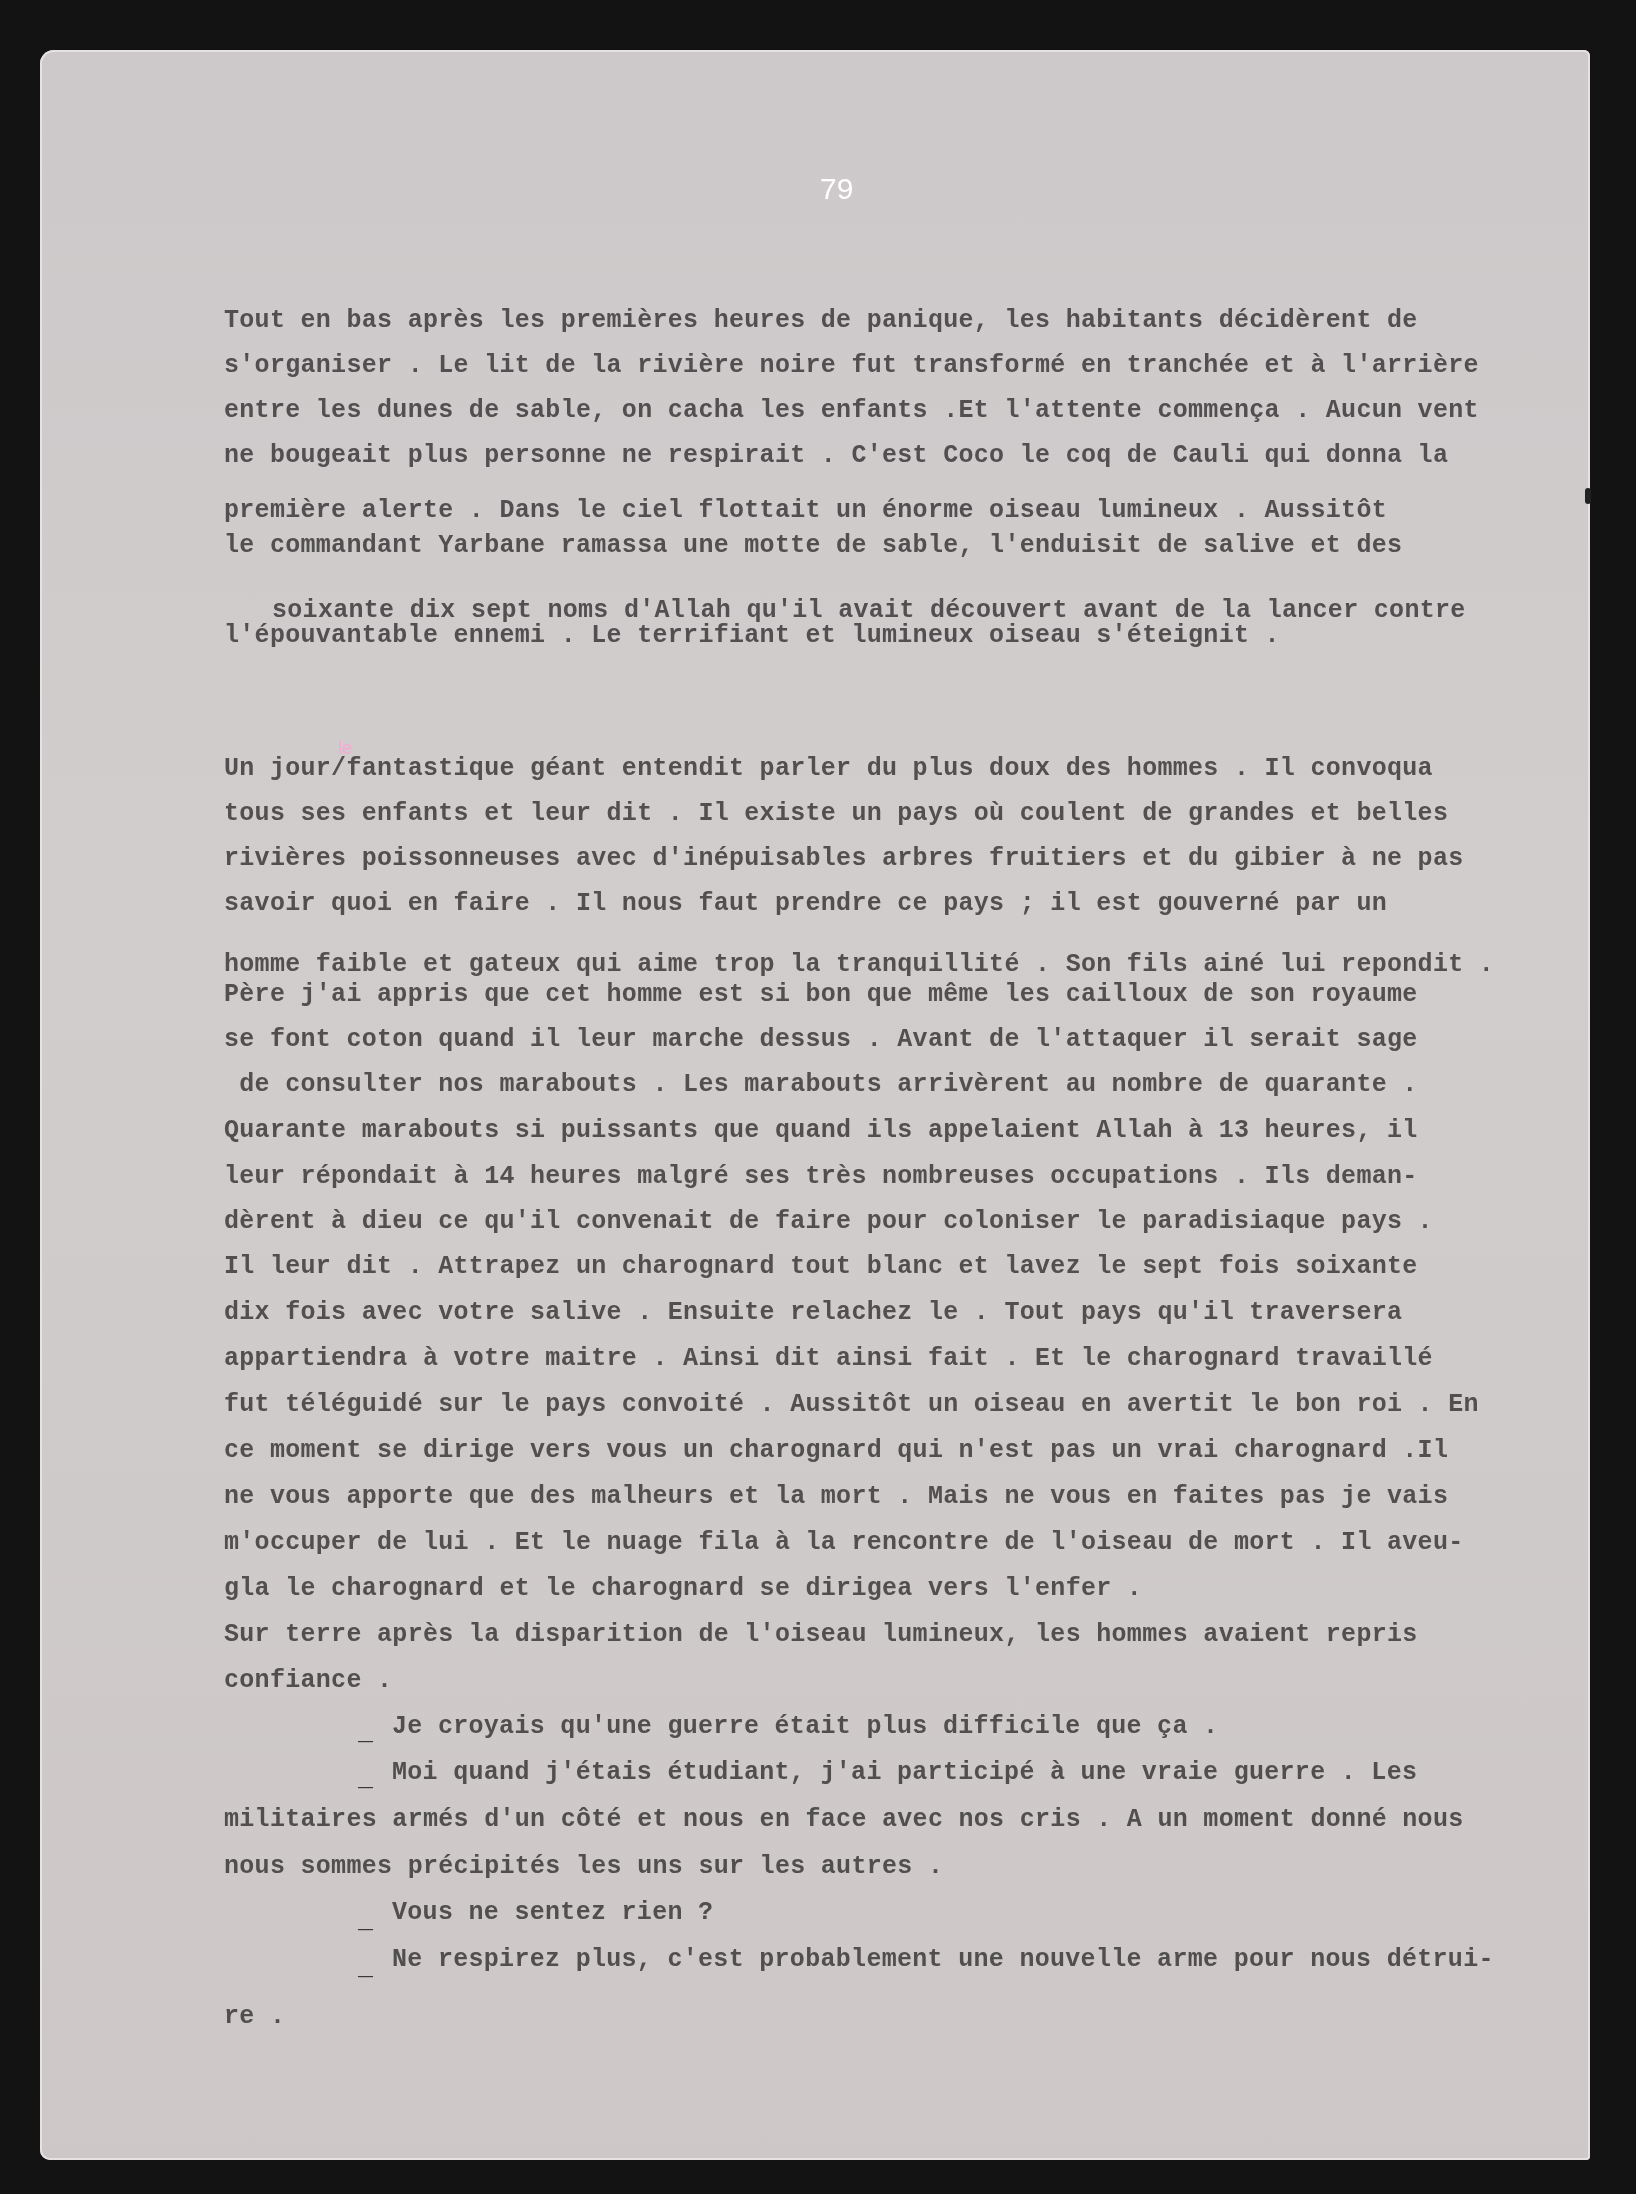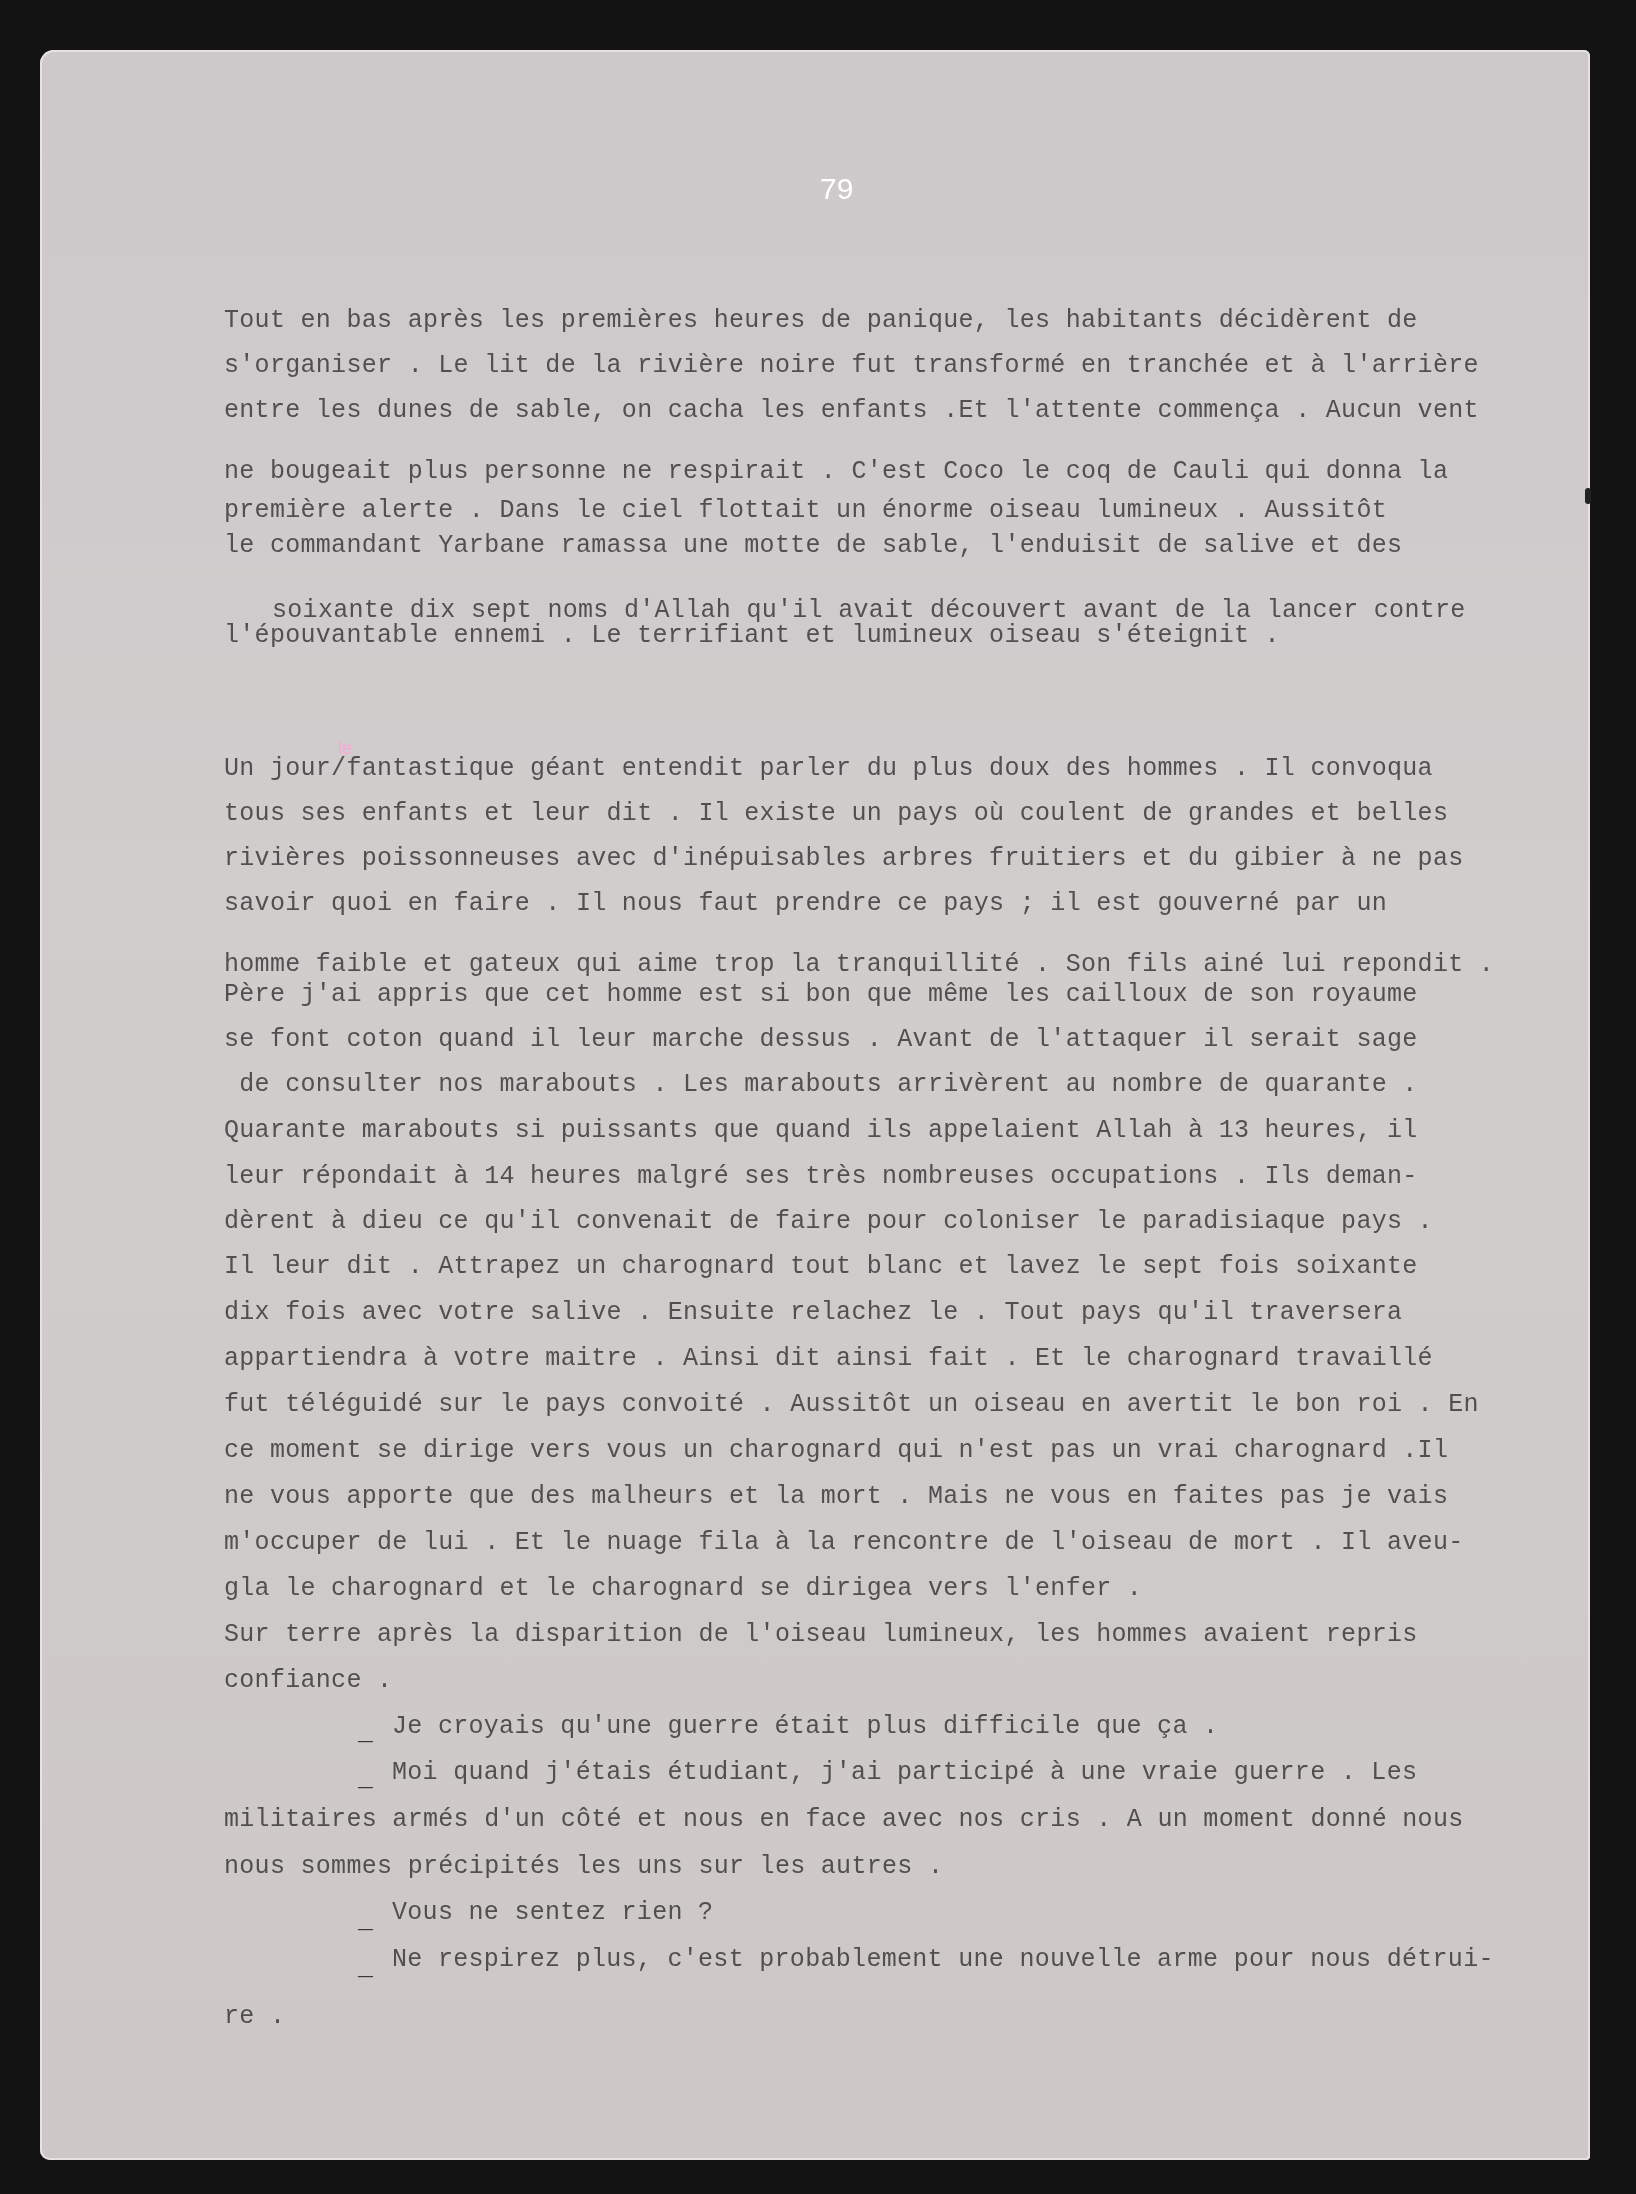--- a/index.html
+++ b/index.html
@@ -28,21 +28,21 @@
       font-size: 30px;
       color: #ffffff;
     }
     .line {
       position: absolute;
       font-family: "Liberation Mono", monospace;
       font-size: 25px;
       color: #3d3b3b;
       white-space: pre;
       letter-spacing: 0.3px;
-      font-weight: normal;
+      font-weight: bold;
       opacity: 0.86;
     }
     .dash {
       position: absolute;
       font-family: "Liberation Mono", monospace;
       font-size: 25px;
       color: #3a3838;
       font-weight: bold;
     }
     .annotation {
@@ -64,21 +64,21 @@
 
 <div class="page"></div>
 
 <div class="edge-mark" style="left:1585px; top:488px;"></div>
 
 <div class="page-number">79</div>
 
 <div class="line" style="left:224px; top:306px;">Tout en bas après les premières heures de panique, les habitants décidèrent de</div>
 <div class="line" style="left:224px; top:351px;">s'organiser . Le lit de la rivière noire fut transformé en tranchée et à l'arrière</div>
 <div class="line" style="left:224px; top:396px;">entre les dunes de sable, on cacha les enfants .Et l'attente commença . Aucun vent</div>
-<div class="line" style="left:224px; top:441px;margin-top:16px;">ne bougeait plus personne ne respirait . C'est Coco le coq de Cauli qui donna la</div>
+<div class="line" style="left:224px; top:441px;">ne bougeait plus personne ne respirait . C'est Coco le coq de Cauli qui donna la</div>
 <div class="line" style="left:224px; top:486px;margin-top:10px;">première alerte . Dans le ciel flottait un énorme oiseau lumineux . Aussitôt</div>
 <div class="line" style="left:224px; top:531px;">le commandant Yarbane ramassa une motte de sable, l'enduisit de salive et des</div>
 <div class="line" style="left:224px; top:596px;margin-left:48px;">soixante dix sept noms d'Allah qu'il avait découvert avant de la lancer contre</div>
 <div class="line" style="left:224px; top:621px;">l'épouvantable ennemi . Le terrifiant et lumineux oiseau s'éteignit .</div>
 
 <div class="annotation" style="left:338px; top:738px;">le</div>
 
 <div class="line" style="left:224px; top:754px;">Un jour/fantastique géant entendit parler du plus doux des hommes . Il convoqua</div>
 <div class="line" style="left:224px; top:799px;">tous ses enfants et leur dit . Il existe un pays où coulent de grandes et belles</div>
 <div class="line" style="left:224px; top:844px;">rivières poissonneuses avec d'inépuisables arbres fruitiers et du gibier à ne pas</div>

